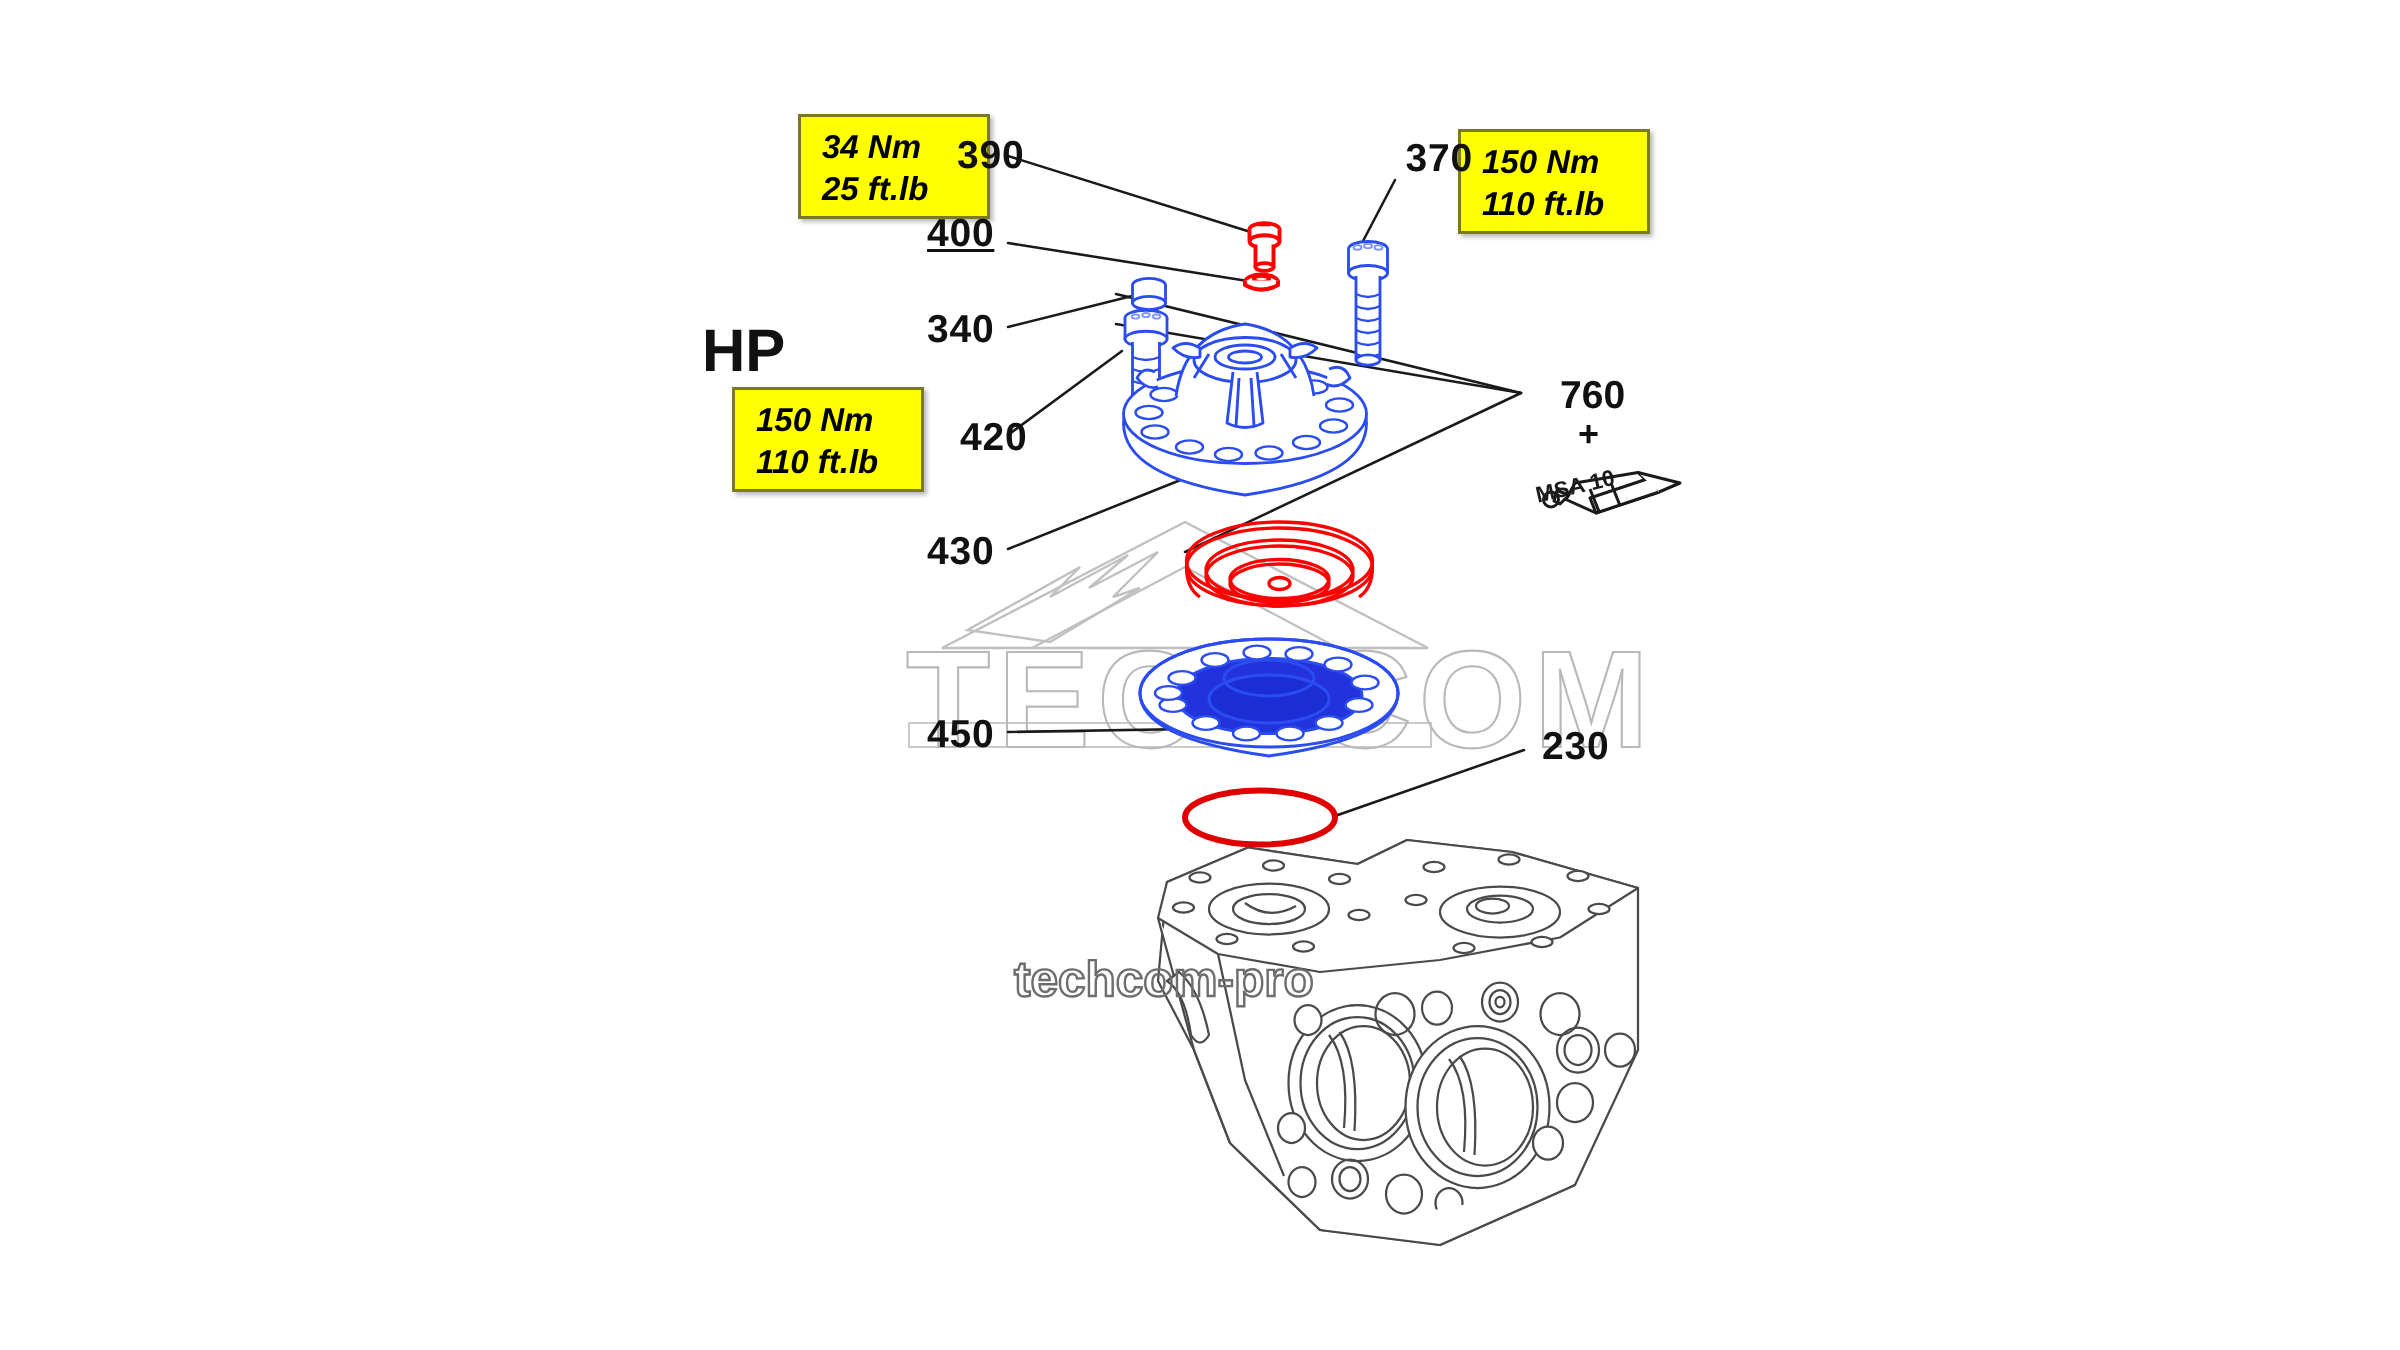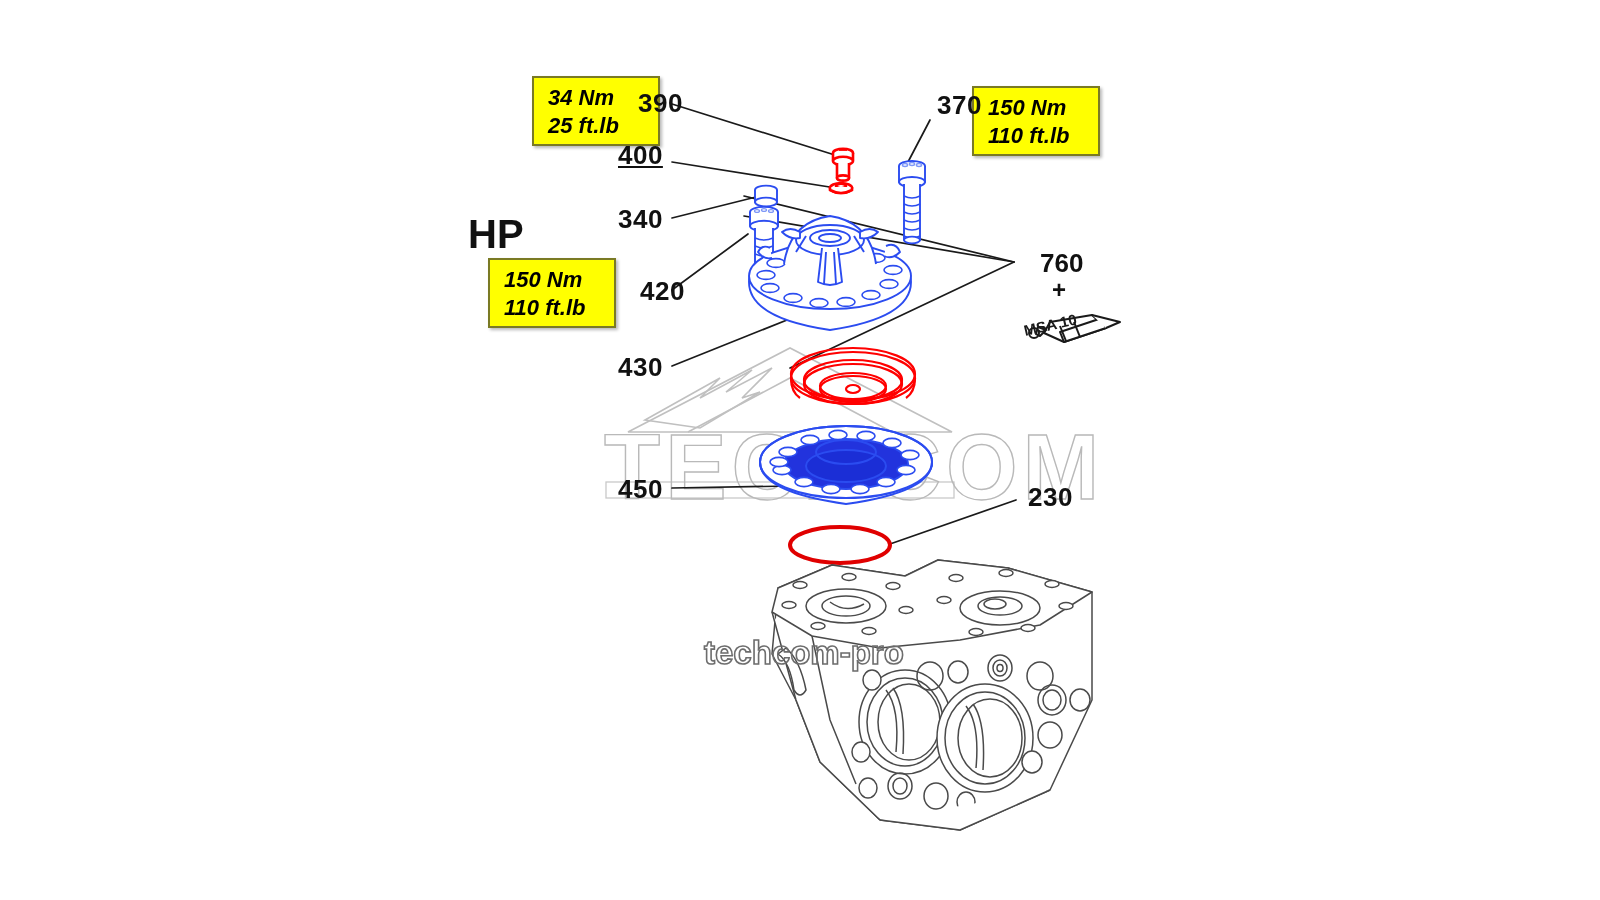--- a/index.html
+++ b/index.html
@@ -101,21 +101,20 @@
     letter-spacing: 1px;
     left: 648px;
     top: 495px;
     -webkit-text-stroke: 1.1px #c4c4c4;
   }
   #wm-domain {
     font-size: 33px;
     letter-spacing: 0px;
     left: 676px;
     top: 634px;
-    margin-left: 28px;
     -webkit-text-stroke: 1.6px #6d6d6d;
   }
 </style>
 </head>
 <body>
 
 <div id="diagram-root">
 
   <svg class="layer" id="wm-logo-layer" viewBox="0 0 1600 900">
     <g stroke="#c0c0c0" stroke-width="1.6" fill="none">

